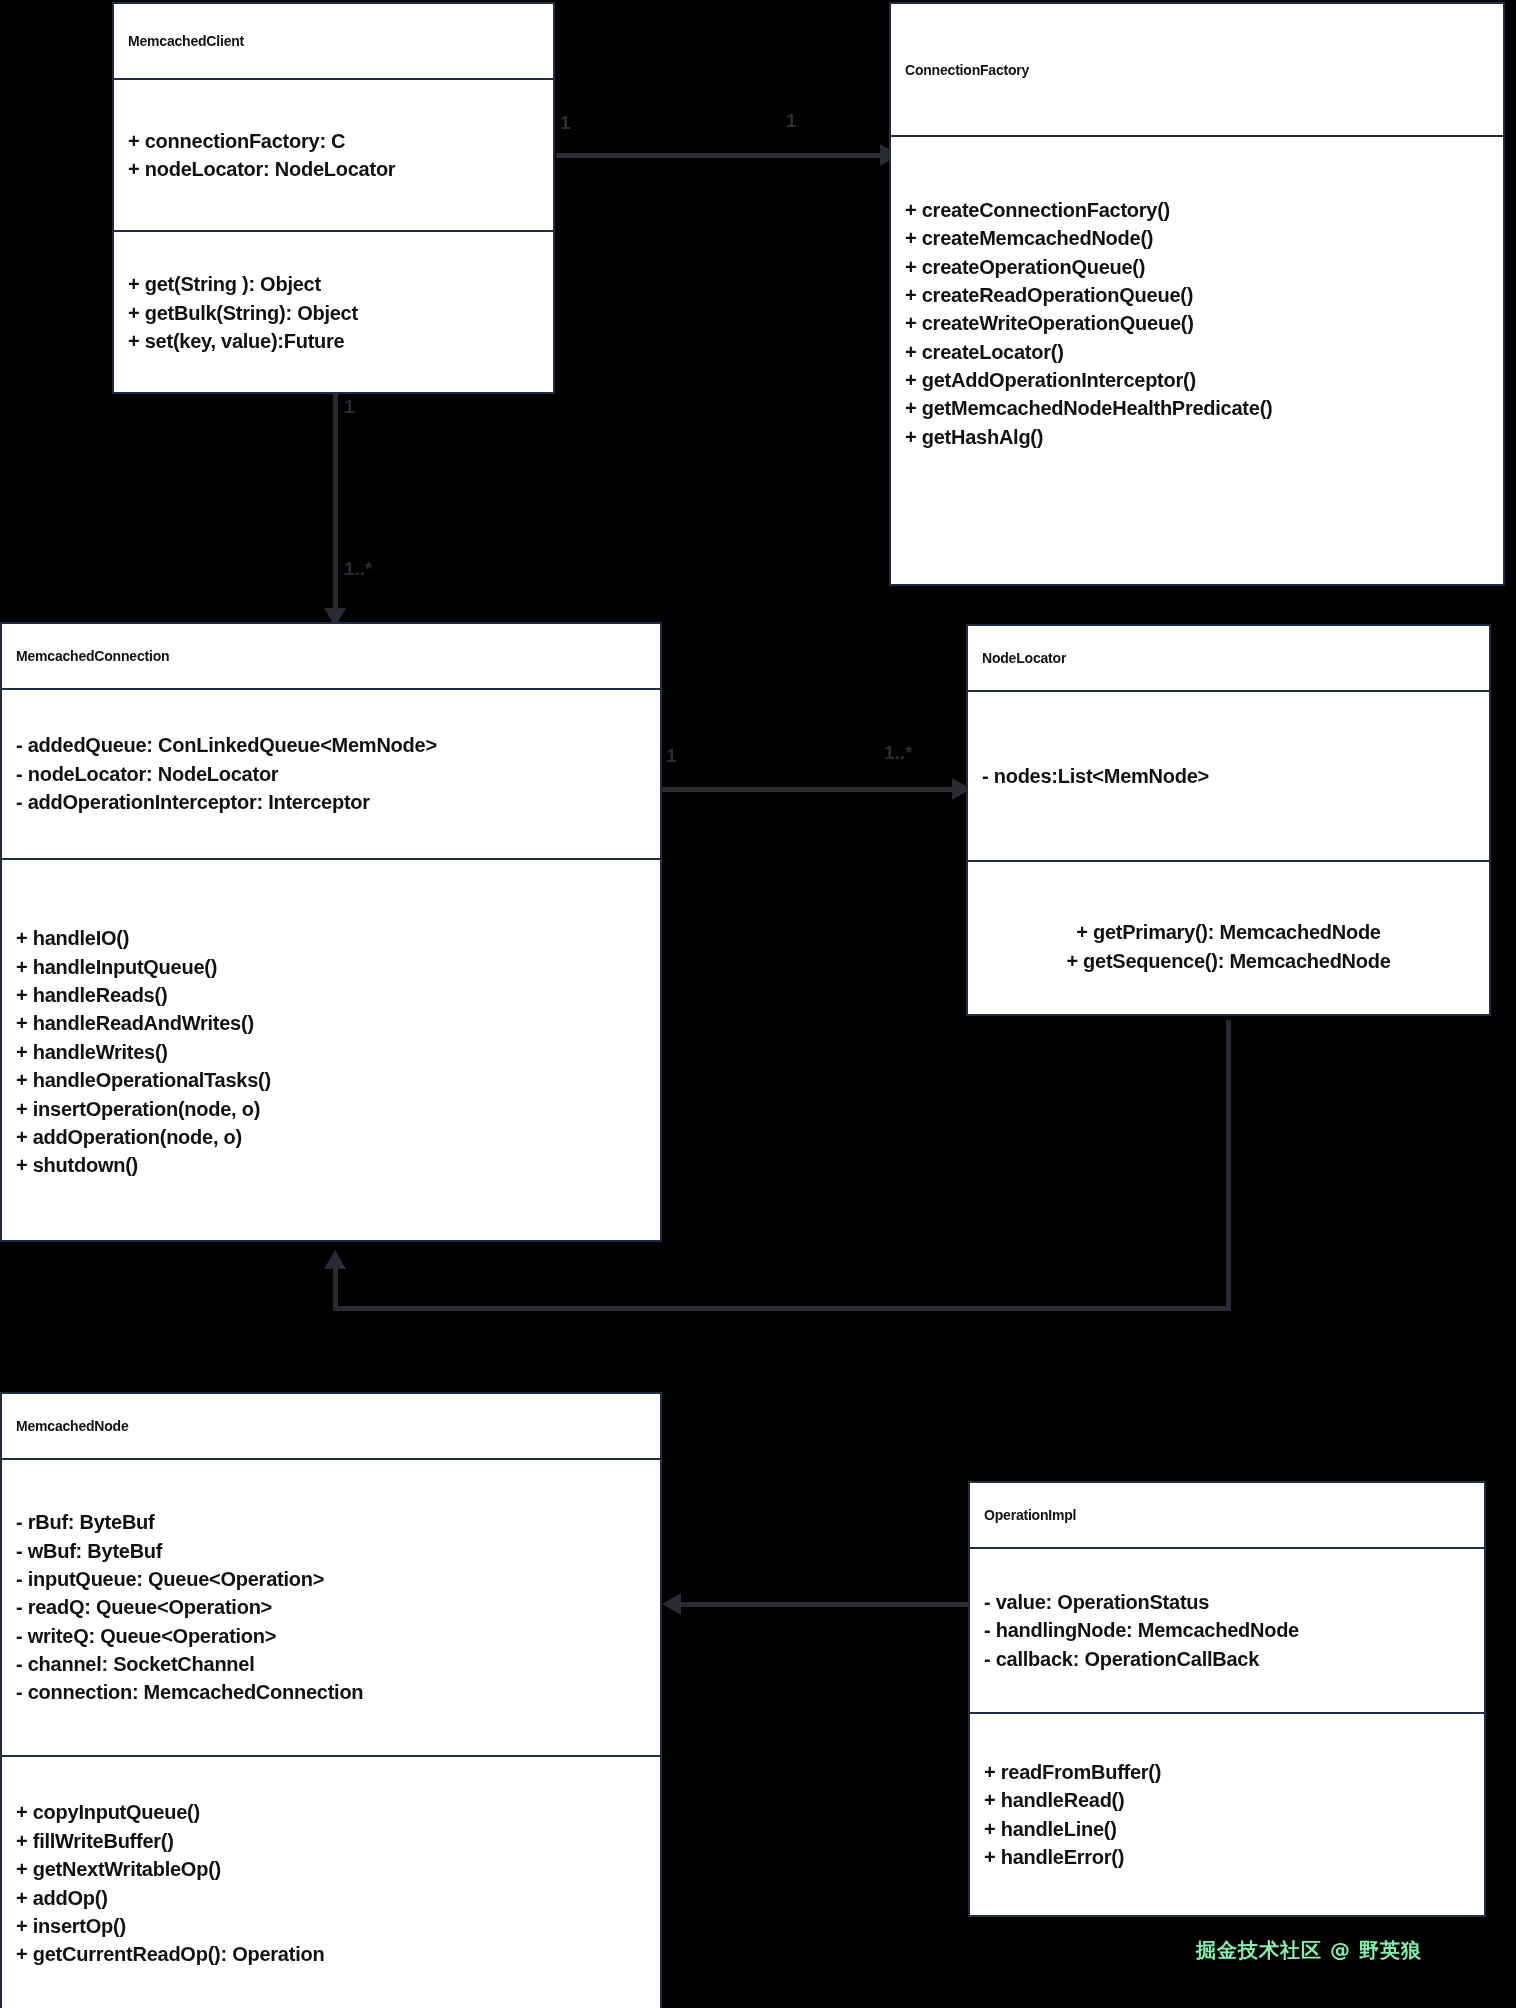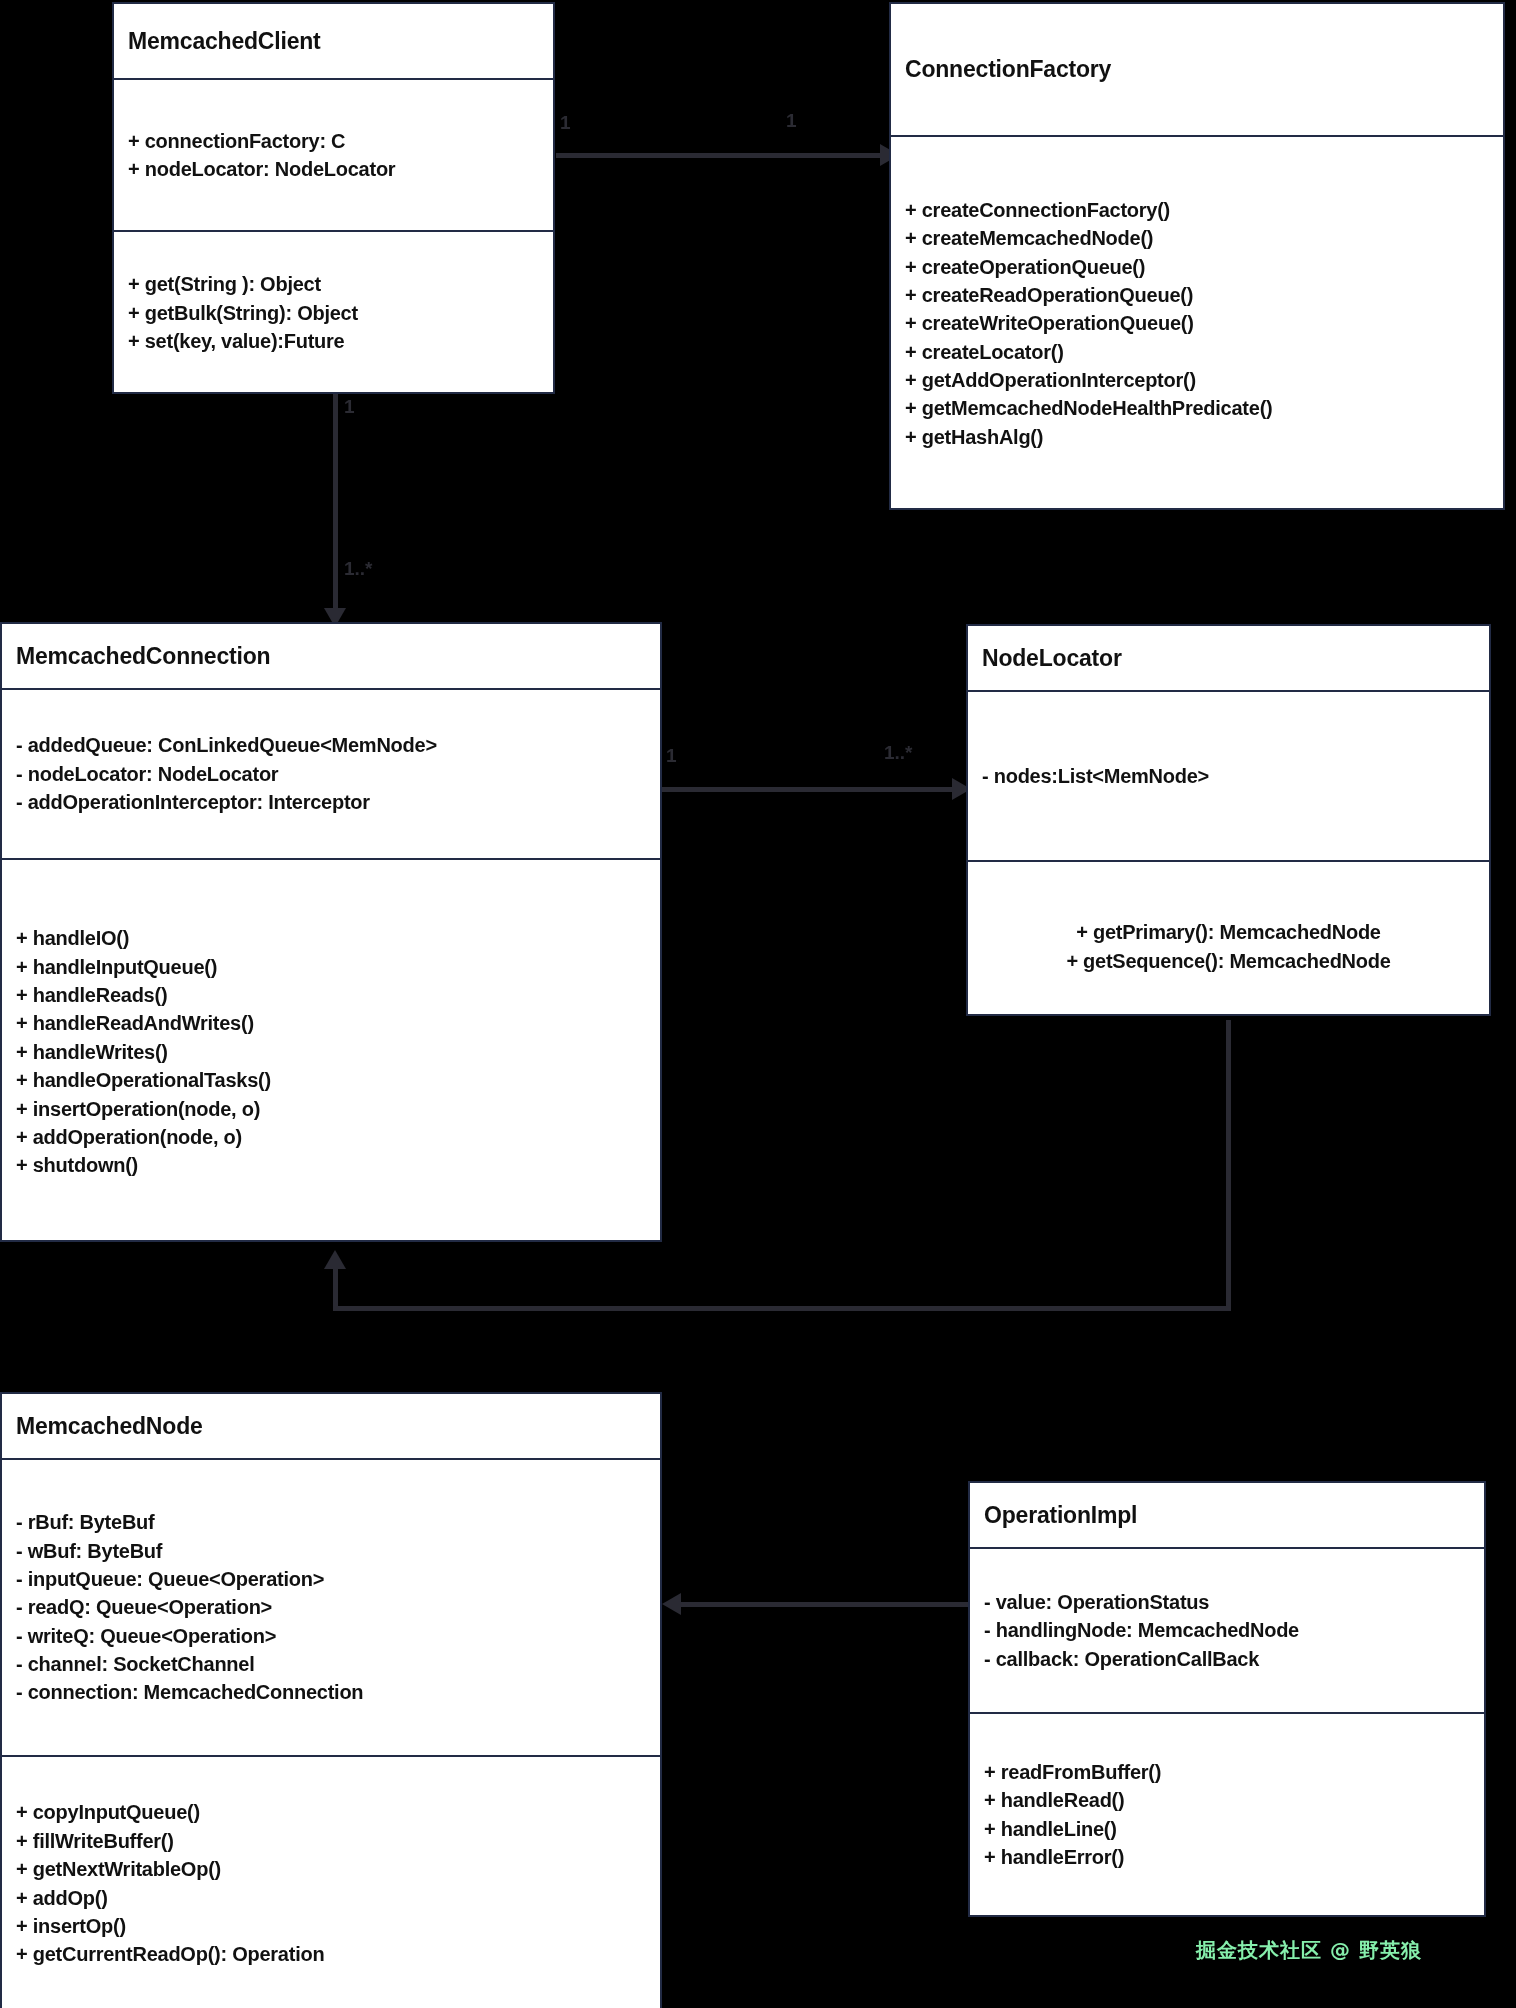--- a/index.html
+++ b/index.html
@@ -25,21 +25,21 @@
   
   .uml-box {
     position: absolute;
     background: #ffffff;
     border: 2px solid #222b45;
     box-sizing: border-box;
     z-index: 5;
   }
   .uml-title {
     font-weight: bold;
-    font-size: 23px;
+    font-size: 14px;
     color: #111111;
     padding: 10px 14px 10px 14px;
     border-bottom: 2px solid #222b45;
     box-sizing: border-box;
     display: flex;
     align-items: center;
     letter-spacing: -0.2px;
   }
   .uml-section {
     padding: 10px 14px;
@@ -157,21 +157,21 @@
       <div class="uml-line">+ connectionFactory: C</div>
       <div class="uml-line">+ nodeLocator: NodeLocator</div>
     </div>
     <div class="uml-section" style="height:164px;">
       <div class="uml-line">+ get(String ): Object</div>
       <div class="uml-line">+ getBulk(String): Object</div>
       <div class="uml-line">+ set(key, value):Future</div>
     </div>
   </div>
 
-  <div class="uml-box" style="left:889px; top:2px; width:616px; height:508px;">
+  <div class="uml-box" style="left:889px; top:2px; width:616px; height:584px;">
     <div class="uml-title" style="height:133px;">ConnectionFactory</div>
     <div class="uml-section" style="height:373px;">
       <div class="uml-line">+ createConnectionFactory()</div>
       <div class="uml-line">+ createMemcachedNode()</div>
       <div class="uml-line">+ createOperationQueue()</div>
       <div class="uml-line">+ createReadOperationQueue()</div>
       <div class="uml-line">+ createWriteOperationQueue()</div>
       <div class="uml-line">+ createLocator()</div>
       <div class="uml-line">+ getAddOperationInterceptor()</div>
       <div class="uml-line">+ getMemcachedNodeHealthPredicate()</div>

